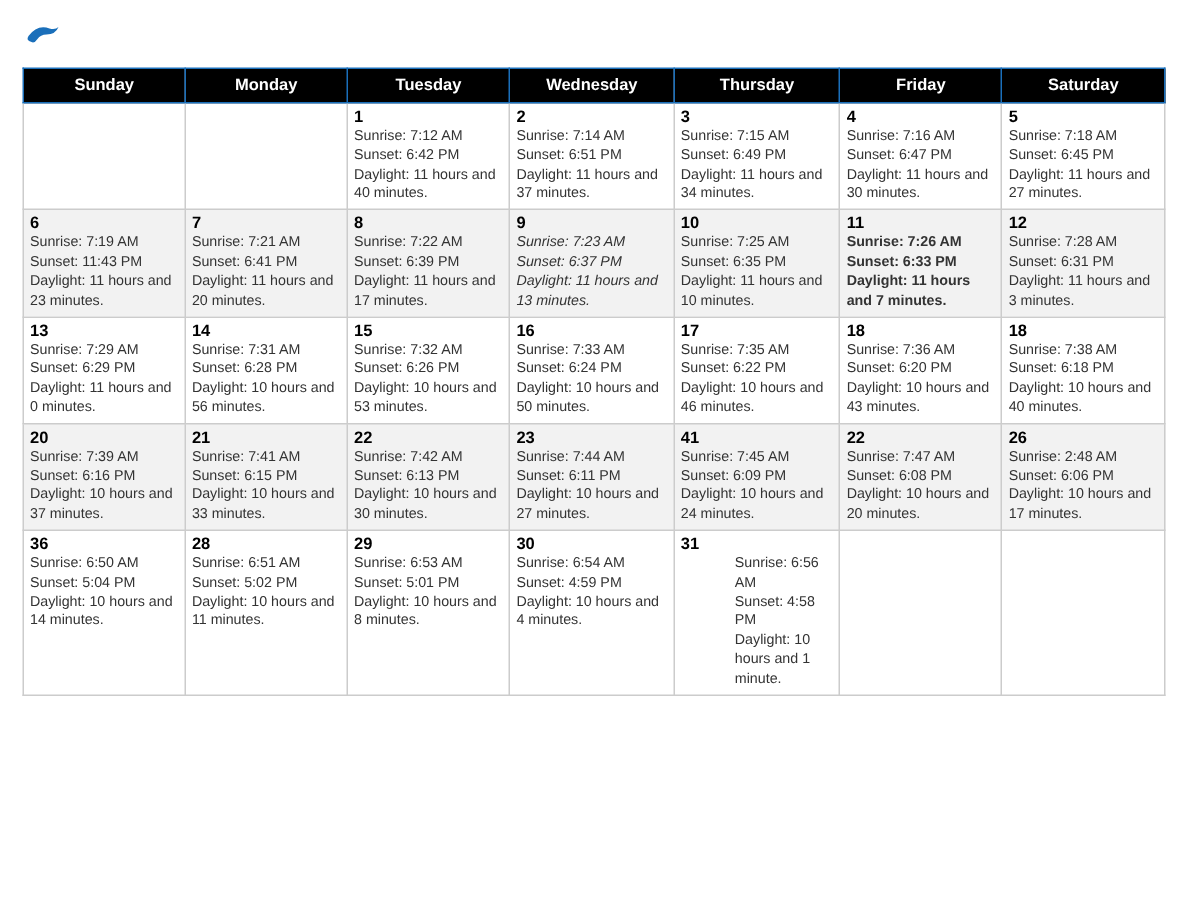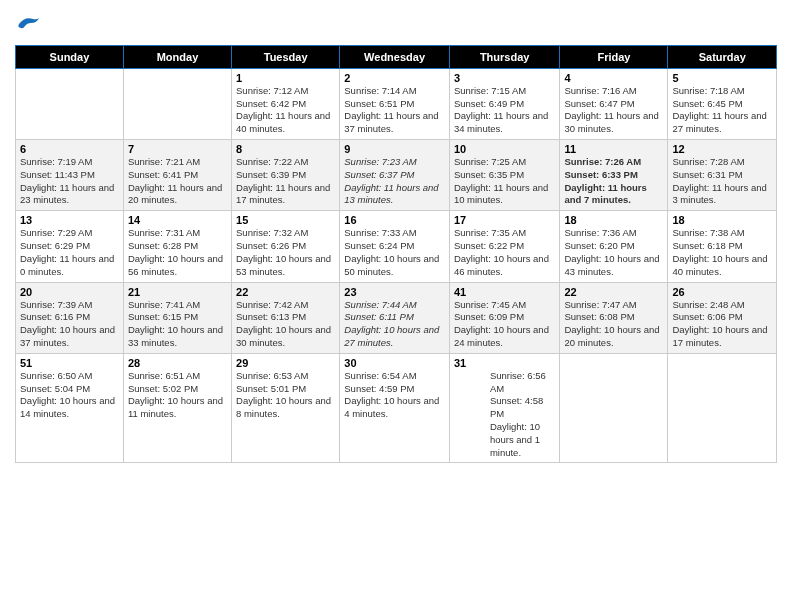--- a/index.html
+++ b/index.html
@@ -272,21 +272,21 @@
 Daylight: 10 hours and 33 minutes.</div>
           </td>
           <td>
             <span class="day-number">22</span>
             <div class="day-info" style="white-space: pre-line;">Sunrise: 7:42 AM
 Sunset: 6:13 PM
 Daylight: 10 hours and 30 minutes.</div>
           </td>
           <td>
             <span class="day-number">23</span>
-            <div class="day-info" style="white-space: pre-line; font-style: italic;">Sunrise: 7:44 AM
+            <div class="day-info" style="white-space: pre-line;">Sunrise: 7:44 AM
 Sunset: 6:11 PM
 Daylight: 10 hours and 27 minutes.</div>
           </td>
           <td>
             <span class="day-number">41</span>
             <div class="day-info" style="white-space: pre-line;">Sunrise: 7:45 AM
 Sunset: 6:09 PM
 Daylight: 10 hours and 24 minutes.</div>
           </td>
           <td>
@@ -297,21 +297,21 @@
           </td>
           <td>
             <span class="day-number">26</span>
             <div class="day-info" style="white-space: pre-line;">Sunrise: 2:48 AM
 Sunset: 6:06 PM
 Daylight: 10 hours and 17 minutes.</div>
           </td>
         </tr>
         <tr>
           <td>
-            <span class="day-number">51</span>
+            <span class="day-number">36</span>
             <div class="day-info" style="white-space: pre-line;">Sunrise: 6:50 AM
 Sunset: 5:04 PM
 Daylight: 10 hours and 14 minutes.</div>
           </td>
           <td>
             <span class="day-number">28</span>
             <div class="day-info" style="white-space: pre-line;">Sunrise: 6:51 AM
 Sunset: 5:02 PM
 Daylight: 10 hours and 11 minutes.</div>
           </td>

